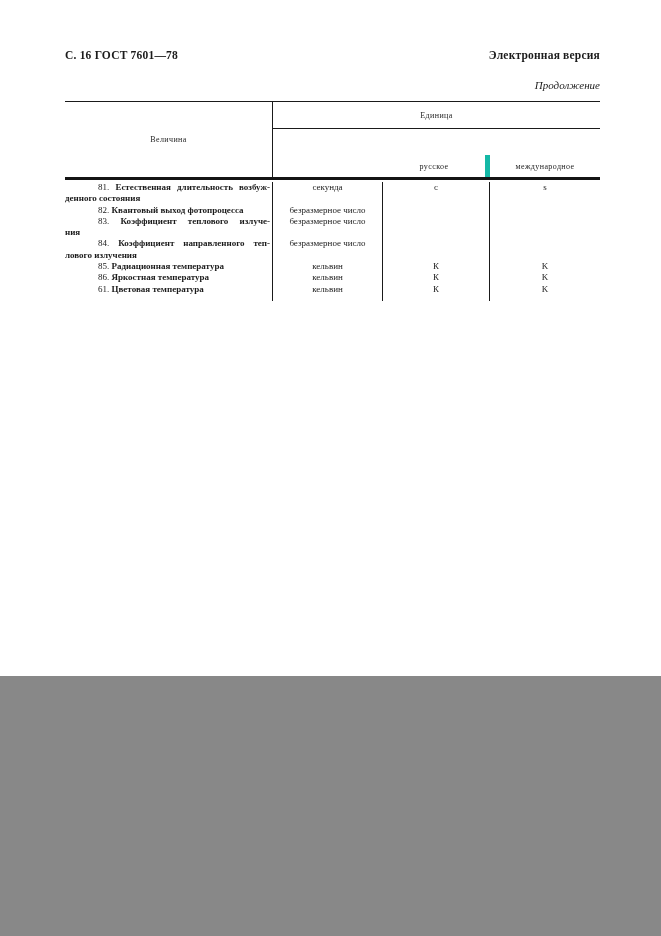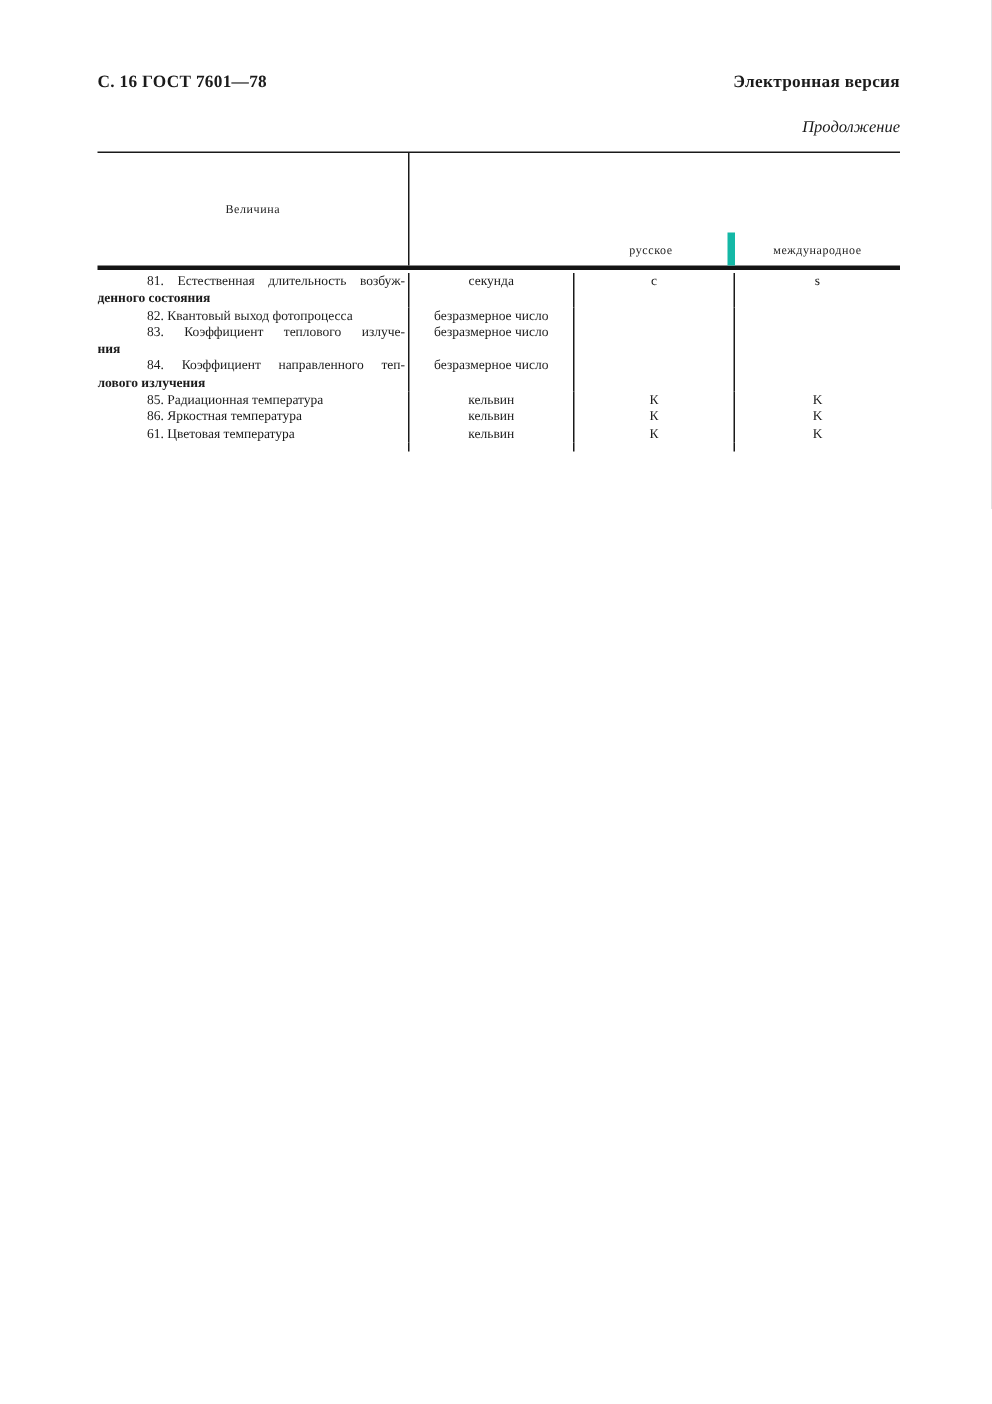--- a/index.html
+++ b/index.html
@@ -1,20 +1,20 @@
 <!DOCTYPE html>
 <html><head>
 <meta charset="utf-8">
 <style>
   html, body { margin: 0; padding: 0; }
   body { background: #888; }
   .page {
     position: relative;
     width: 661px;
-    height: 936px;
+    height: 676px;
     margin: 0 auto;
     background: #ffffff;
     font-family: "Liberation Serif", "DejaVu Serif", serif;
     color: #1b1b1b;
     overflow: hidden;
   }
   
   .page-header {
     position: absolute;
     top: 49px;
@@ -75,38 +75,39 @@
   }
   .trow .cell { box-sizing: border-box; overflow: hidden; }
   .c-qty  { border-right: 1px solid #1a1a1a; padding-right: 2px; }
   .c-unit { border-right: 1px solid #1a1a1a; text-align: center; }
   .c-ru   { border-right: 1px solid #1a1a1a; text-align: center; }
   .c-intl { text-align: center; }
   .c-qty .l1 { text-indent: 17px; white-space: nowrap; }
   .c-qty .l1.just { white-space: normal; text-align: justify; text-align-last: justify; }
   .c-qty .l2 { font-weight: bold; }
   .c-qty .num { font-weight: normal; padding-left: 16px; }
-  .c-qty .nm  { font-weight: normal; }
+  .c-qty .nm  { font-weight: bold; }
   .spacer-row { height: 6px; }
 </style>
 </head>
 <body>
 
 <div class="page">
 
   <div class="page-header">
     <span>С. 16 ГОСТ 7601—78</span>
     <span>Электронная версия</span>
   </div>
 
   <div class="continuation">Продолжение</div>
 
   <div class="gost-table">
     <div class="thead">
       <div class="hcell h-qty">Величина</div>
+      <div class="hcell h-unit">Единица</div>
       <div class="hcell h-ru">русское</div>
       <div class="hcell h-intl">международное</div>
     </div>
     <div class="tbody">
         <div class="trow">
           <div class="cell c-qty">
             <div class="l1 just"><span class="num">81.</span> <span class="nm">Естественная длительность возбуж-</span></div>
             <div class="l2">денного состояния</div>
           </div>
           <div class="cell c-unit">секунда</div>

